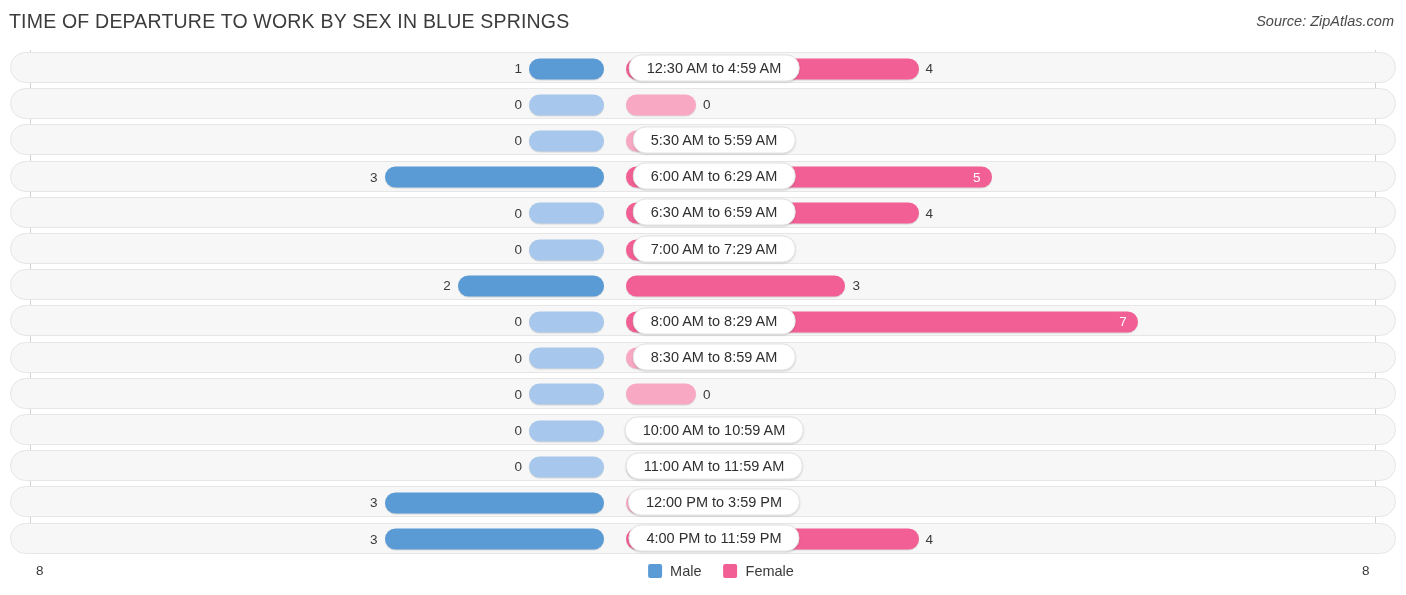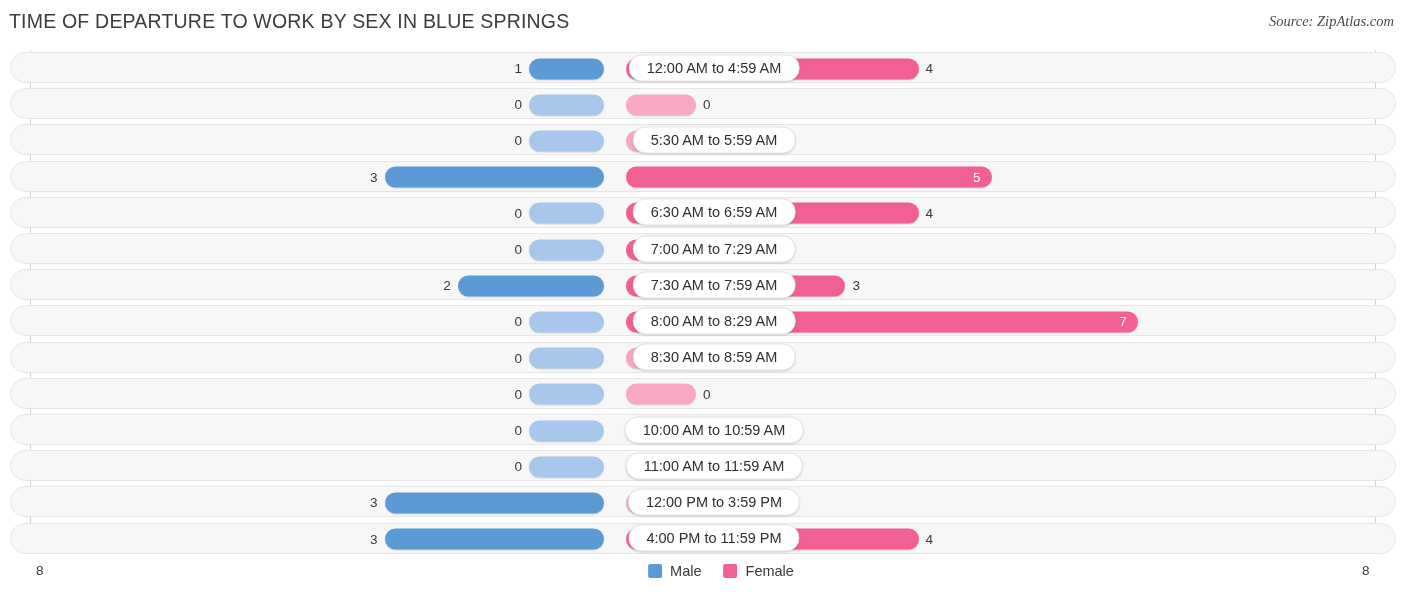--- a/index.html
+++ b/index.html
@@ -16,21 +16,20 @@
   .header{position:absolute;left:0;top:0;width:1406px;height:44px;}
   .chart-title{
     position:absolute;left:9px;top:10px;
     font-size:19.5px;color:#3c3c3c;letter-spacing:.2px;
     white-space:nowrap;
   }
   .source{
     position:absolute;right:12px;top:13px;
     font-size:14.5px;font-style:italic;color:#4a4a4a;
     white-space:nowrap;
-    font-family:Liberation Serif, serif;
   }
 
   
   .plot{position:absolute;left:0;top:50px;width:1406px;height:505px;}
 
   .axis-line{position:absolute;top:0;width:1px;height:504px;background:#d2d2d2;}
   .axis-left{left:30px;}
   .axis-right{left:1375px;}
 
   .row{
@@ -117,21 +116,21 @@
         <div class="bar-wrap-male">
           <div class="bar bar-male" style="width: 75px; background: rgb(91, 155, 213);">
             <span class="val val-male">1</span>
           </div>
         </div>
         <div class="bar-wrap-female">
           <div class="bar bar-female" style="width: 292.5px; background: rgb(242, 95, 148);">
             <span class="val val-female">4</span>
           </div>
         </div>
-        <div class="center-pill">12:00 AM to 4:59 AM</div>
+        <div class="center-pill">12:30 AM to 4:59 AM</div>
       </div>
       <div class="row" style="top: 38.2px;">
         <div class="bar-wrap-male">
           <div class="bar bar-male" style="width: 75px; background: rgb(167, 200, 236);">
             <span class="val val-male">0</span>
           </div>
         </div>
         <div class="bar-wrap-female">
           <div class="bar bar-female" style="width: 70px; background: rgb(249, 168, 196);">
             <span class="val val-female">0</span>
@@ -155,20 +154,21 @@
         <div class="bar-wrap-male">
           <div class="bar bar-male" style="width: 219.375px; background: rgb(91, 155, 213);">
             <span class="val val-male">3</span>
           </div>
         </div>
         <div class="bar-wrap-female">
           <div class="bar bar-female" style="width: 365.625px; background: rgb(242, 95, 148);">
             <span class="val-inside">5</span>
           </div>
         </div>
+        <div class="center-pill">6:00 AM to 6:29 AM</div>
       </div>
       <div class="row" style="top: 146.8px;">
         <div class="bar-wrap-male">
           <div class="bar bar-male" style="width: 75px; background: rgb(167, 200, 236);">
             <span class="val val-male">0</span>
           </div>
         </div>
         <div class="bar-wrap-female">
           <div class="bar bar-female" style="width: 292.5px; background: rgb(242, 95, 148);">
             <span class="val val-female">4</span>
@@ -193,21 +193,20 @@
         <div class="bar-wrap-male">
           <div class="bar bar-male" style="width: 146.25px; background: rgb(91, 155, 213);">
             <span class="val val-male">2</span>
           </div>
         </div>
         <div class="bar-wrap-female">
           <div class="bar bar-female" style="width: 219.375px; background: rgb(242, 95, 148);">
             <span class="val val-female">3</span>
           </div>
         </div>
-        <div class="center-pill">7:30 AM to 7:59 AM</div>
       </div>
       <div class="row" style="top: 255.4px;">
         <div class="bar-wrap-male">
           <div class="bar bar-male" style="width: 75px; background: rgb(167, 200, 236);">
             <span class="val val-male">0</span>
           </div>
         </div>
         <div class="bar-wrap-female">
           <div class="bar bar-female" style="width: 511.875px; background: rgb(242, 95, 148);">
             <span class="val-inside">7</span>

